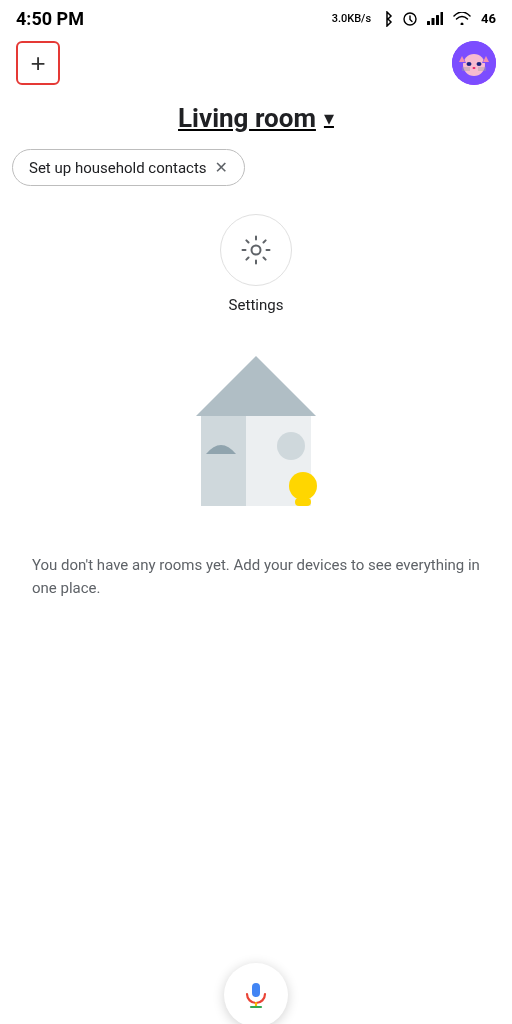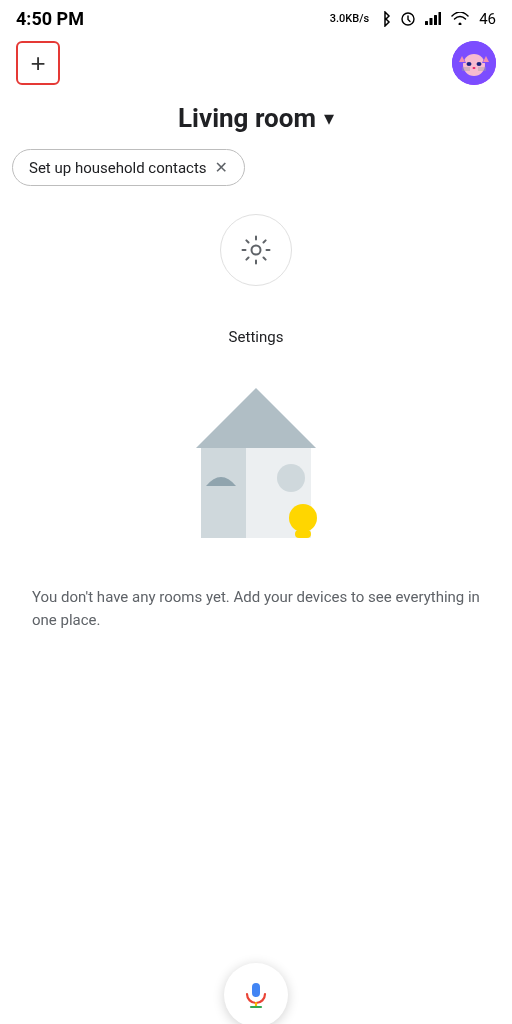--- a/index.html
+++ b/index.html
@@ -71,20 +71,21 @@
       font-size: 22px;
     }
 
     
     .home-title-row {
       display: flex;
       align-items: center;
       justify-content: center;
       gap: 8px;
       margin: 6px 0 16px;
+      text-decoration: underline;
     }
     .home-title {
       font-size: 26px;
       font-weight: 700;
       color: #202124;
     }
     .dropdown-arrow {
       font-size: 20px;
       color: #202124;
     }
@@ -116,21 +117,20 @@
       color: #5f6368;
       margin-left: 2px;
     }
 
     
     .settings-section {
       display: flex;
       flex-direction: column;
       align-items: center;
       margin-bottom: 32px;
-      gap: 32px;
     }
     .settings-circle {
       width: 72px;
       height: 72px;
       border-radius: 50%;
       border: 1.5px solid #e0e0e0;
       display: flex;
       align-items: center;
       justify-content: center;
       background: #fff;
@@ -216,21 +216,21 @@
       <rect x="9" y="3" width="3" height="10" rx="0.5" fill="#000"></rect>
       <rect x="13.5" y="0" width="3" height="13" rx="0.5" fill="#000"></rect>
     </svg>
 
     <svg width="18" height="13" viewBox="0 0 18 13">
       <path d="M9 10.5a1.5 1.5 0 100 3 1.5 1.5 0 000-3z" fill="#000"></path>
       <path d="M3.5 7C5.1 5.4 7 4.5 9 4.5s3.9.9 5.5 2.5" stroke="#000" stroke-width="1.5" fill="none" stroke-linecap="round"></path>
       <path d="M1 4C3.5 1.5 6.1 0 9 0s5.5 1.5 8 4" stroke="#000" stroke-width="1.5" fill="none" stroke-linecap="round"></path>
     </svg>
 
-    <span style="font-size:15px; font-weight:400;">
+    <span style="font-size:13px; font-weight:700;">
       <span>46</span>
     </span>
   </div>
 </div>
 
 <div class="top-bar">
   <button class="add-button">
     <span>+</span>
   </button>
   <div class="avatar">

